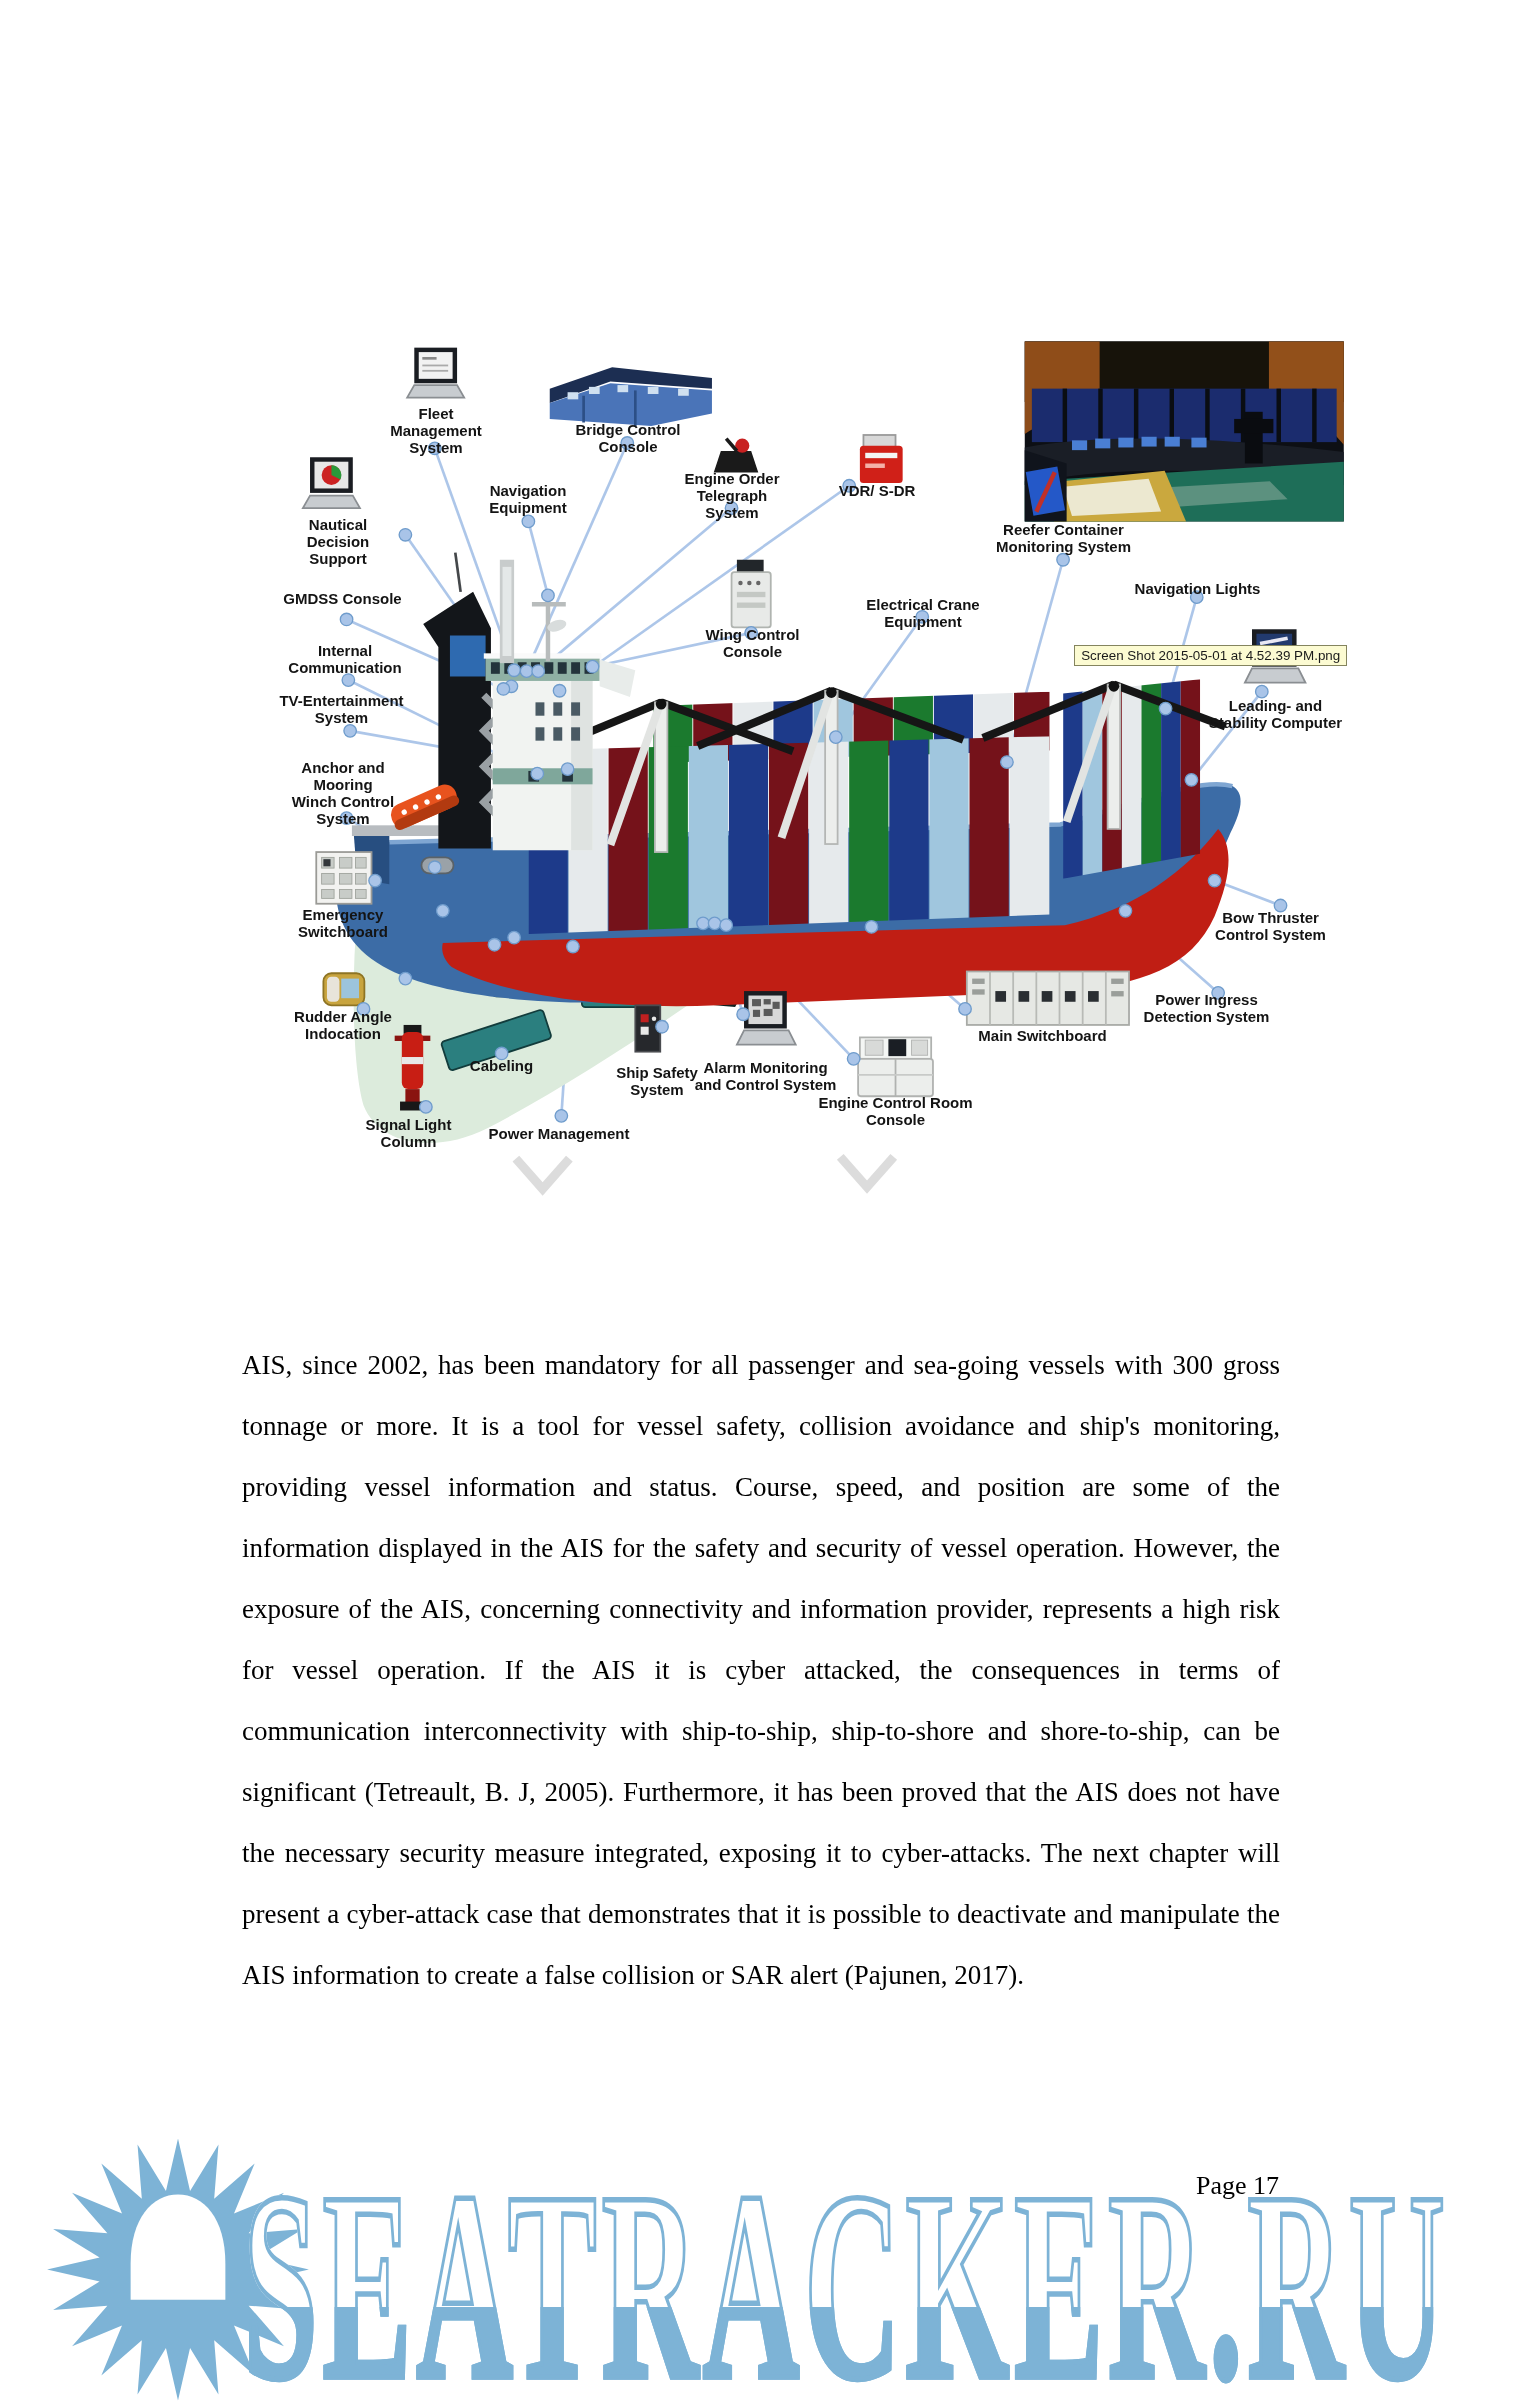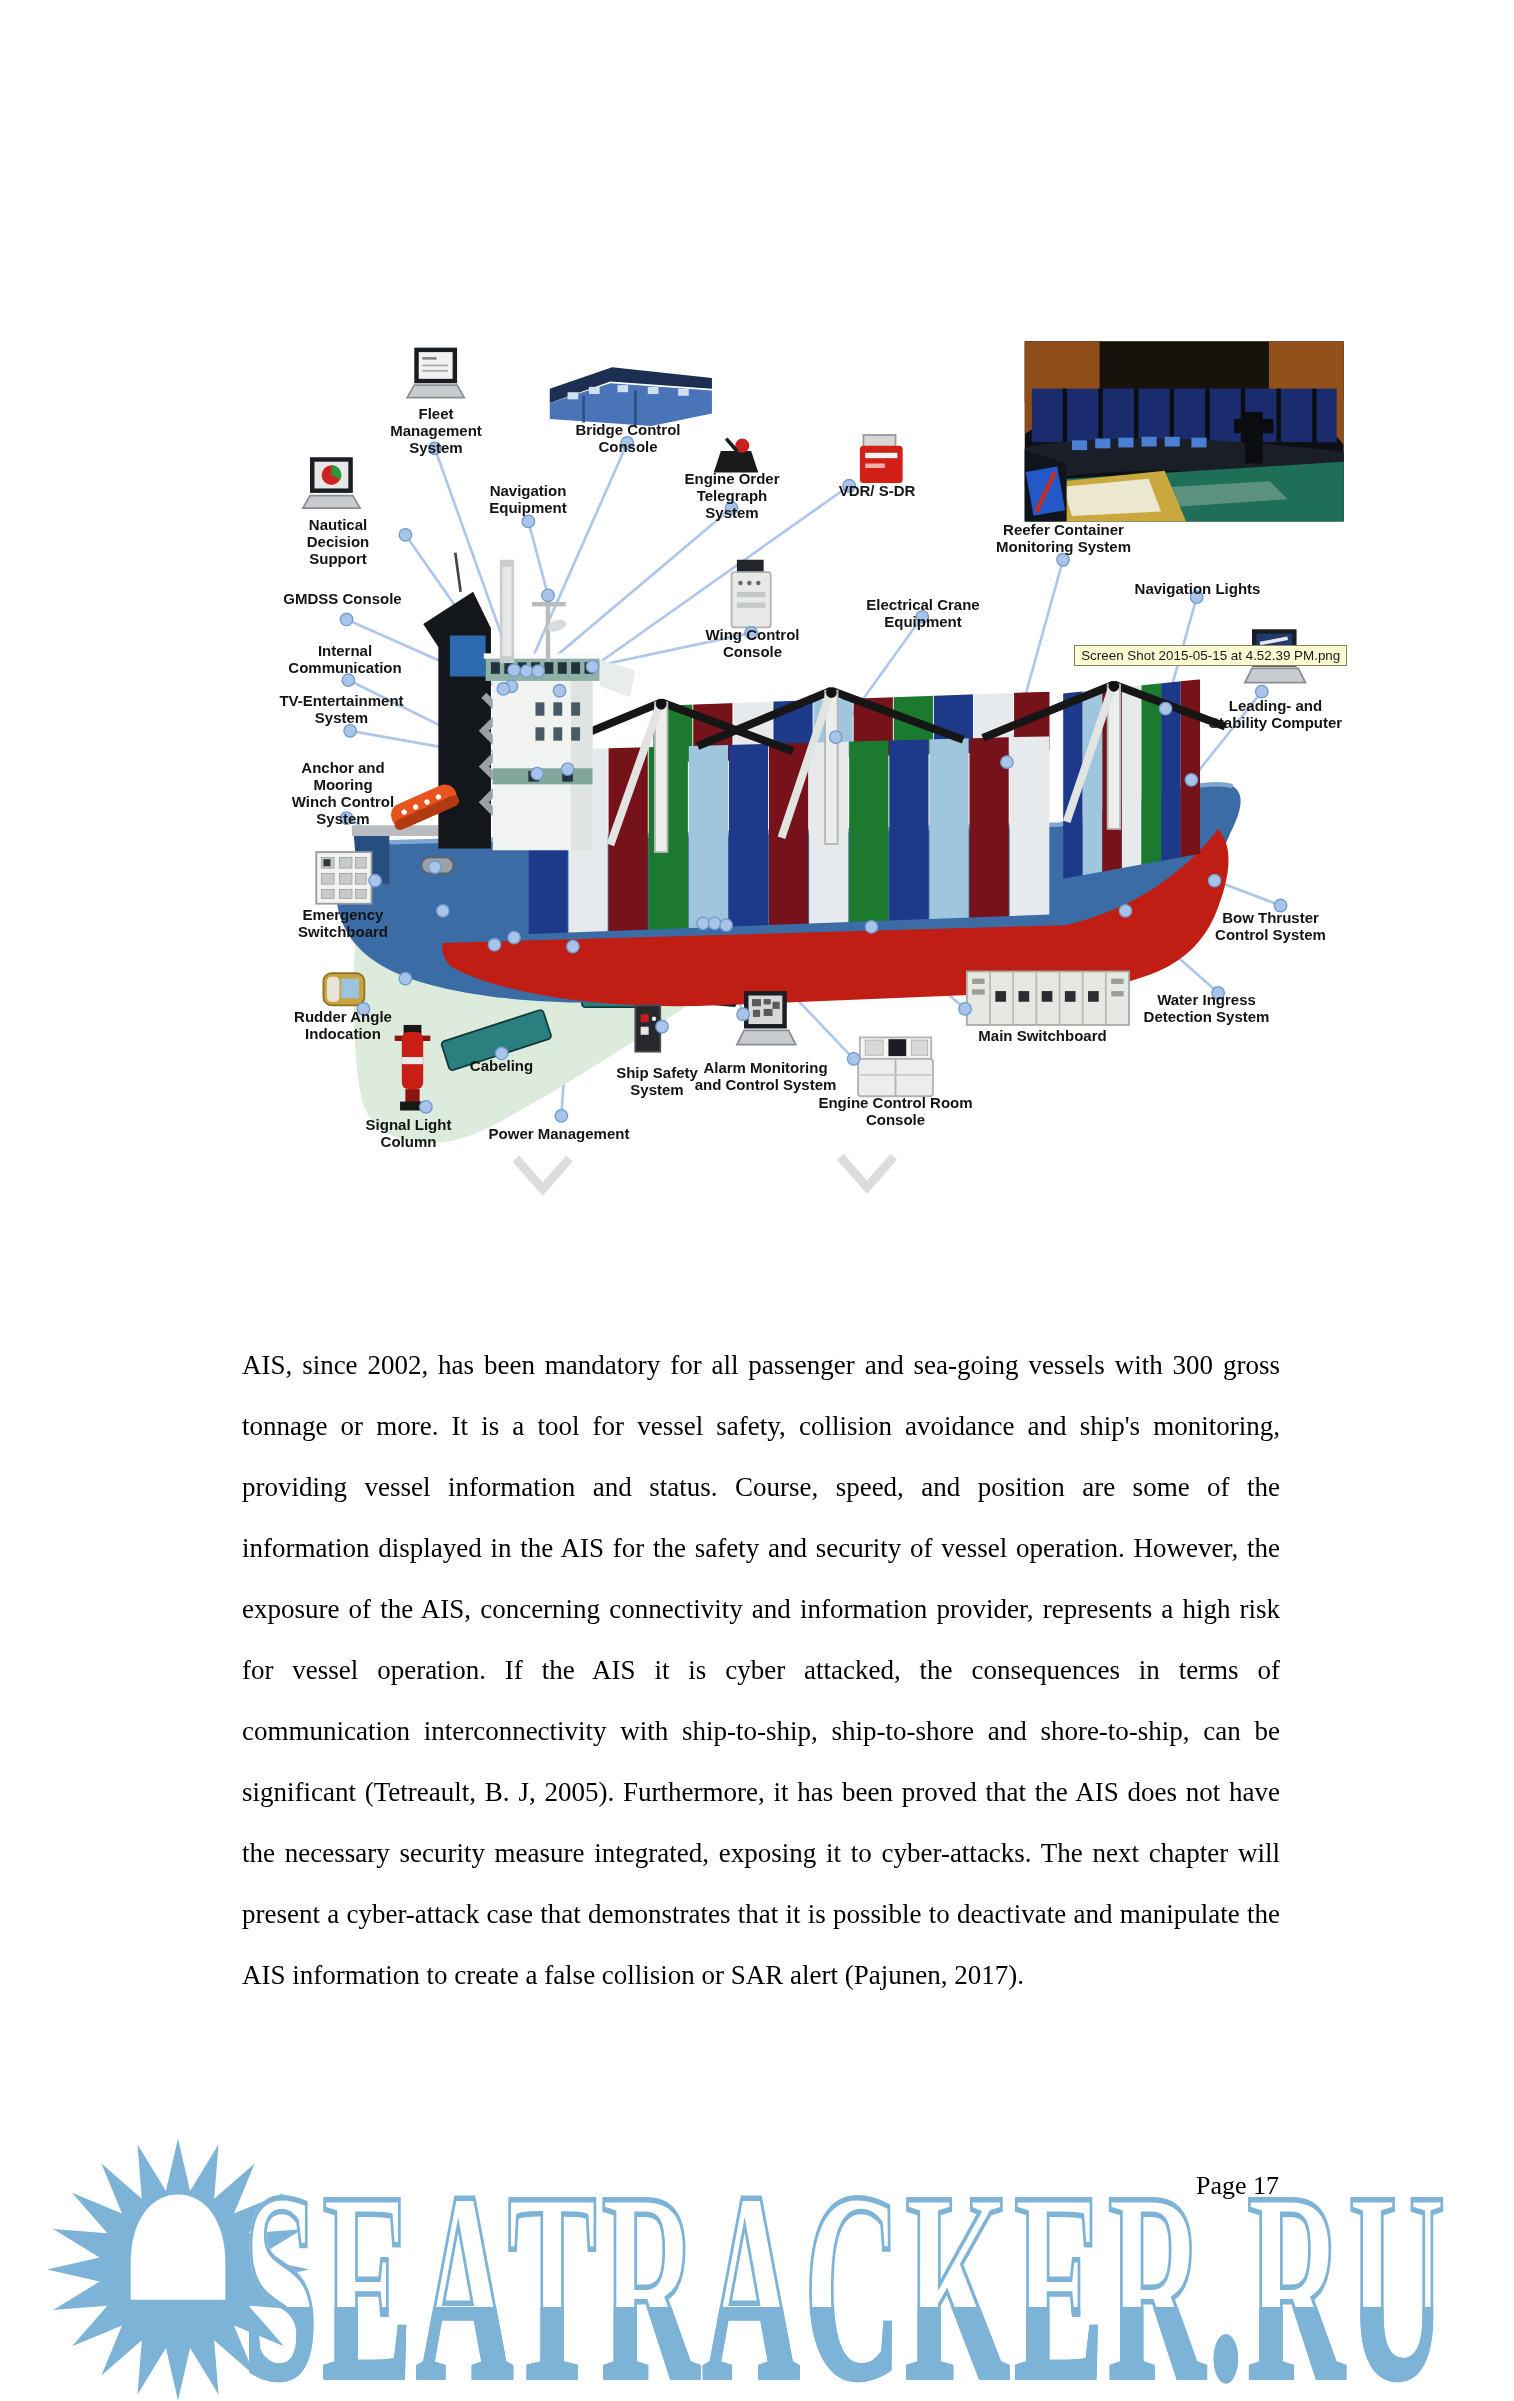--- a/index.html
+++ b/index.html
@@ -480,36 +480,36 @@
 Column</div>
     <div class="lbl" style="left:417px;top:1057px;width:89px">Cabeling</div>
     <div class="lbl" style="left:439px;top:1125px;width:160px">Power Management</div>
     <div class="lbl" style="left:568px;top:1064px;width:98px">Ship Safety
 System</div>
     <div class="lbl" style="left:650px;top:1059px;width:151px">Alarm Monitoring
 and Control System</div>
     <div class="lbl" style="left:771px;top:1094px;width:169px">Engine Control Room
 Console</div>
     <div class="lbl" style="left:927px;top:1027px;width:151px">Main Switchboard</div>
-    <div class="lbl" style="left:1095px;top:991px;width:143px">Water Ingress
+    <div class="lbl" style="left:1095px;top:991px;width:143px">Power Ingress
 Detection System</div>
     <div class="lbl" style="left:1168px;top:909px;width:125px">Bow Thruster
 Control System</div>
     <div class="lbl" style="left:948px;top:521px;width:151px">Reefer Container
 Monitoring System</div>
     <div class="lbl" style="left:1086px;top:580px;width:143px">Navigation Lights</div>
     <div class="lbl" style="left:1160px;top:697px;width:151px">Leading- and
 Stability Computer</div>
     <div class="lbl" style="left:659px;top:626px;width:107px">Wing Control
 Console</div>
     <div class="lbl" style="left:816px;top:596px;width:134px">Electrical Crane
 Equipment</div>
 
     
-    <div class="tooltip">Screen Shot 2015-05-15 at 4.52.39 PM.png</div>
+    <div class="tooltip">Screen Shot 2015-05-01 at 4.52.39 PM.png</div>
   </div>
 
   <p class="body-text">AIS, since 2002, has been mandatory for all passenger and sea-going vessels with 300 gross tonnage or more. It is a tool for vessel safety, collision avoidance and ship's monitoring, providing vessel information and status. Course, speed, and position are some of the information displayed in the AIS for the safety and security of vessel operation. However, the exposure of the AIS, concerning connectivity and information provider, represents a high risk for vessel operation. If the AIS it is cyber attacked, the consequences in terms of communication interconnectivity with ship-to-ship, ship-to-shore and shore-to-ship, can be significant (Tetreault, B. J, 2005). Furthermore, it has been proved that the AIS does not have the necessary security measure integrated, exposing it to cyber-attacks. The next chapter will present a cyber-attack case that demonstrates that it is possible to deactivate and manipulate the AIS information to create a false collision or SAR alert (Pajunen, 2017).</p>
 
   <svg class="wm-sun" width="342" height="267" viewBox="0 0 384 310">
     <polygon fill="#7db3d6" points="344,155 283,169 337,202 274,197 315,244 257,220 281,278 234,237 239,300 206,246 192,307 178,246 145,300 150,237 103,278 127,220 69,244 110,197 47,202 101,169 40,155 101,141 47,108 110,113 69,66 127,90 103,32 150,73 145,10 178,64 192,3 206,64 239,10 234,73 281,32 257,90 315,66 274,113 337,108 283,141"></polygon>
     <path d="M137,190 L137,148 C137,96 162,68 192,68 C222,68 247,96 247,148 L247,190 Z" fill="#ffffff"></path>
   </svg>
   <div class="wm-text">SEATRACKER.RU</div>
 

